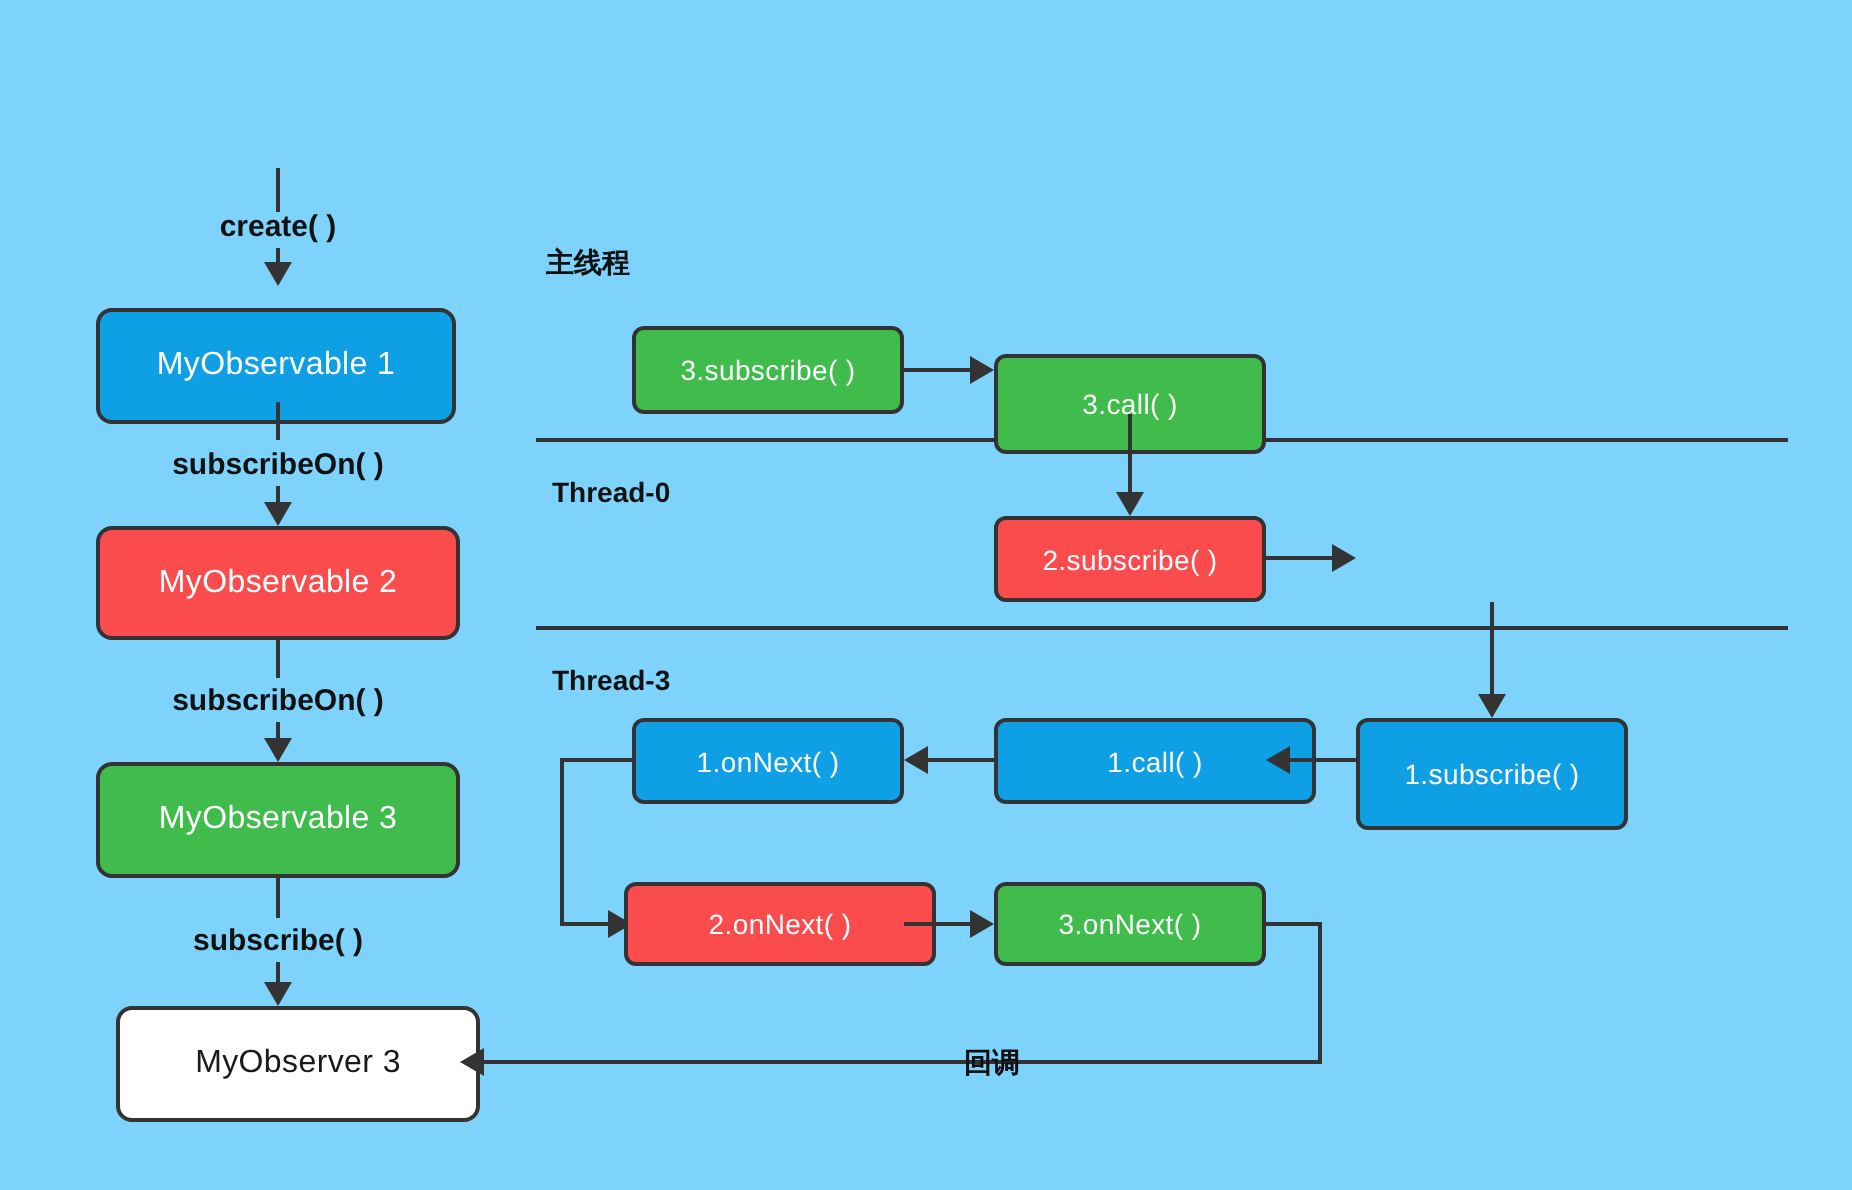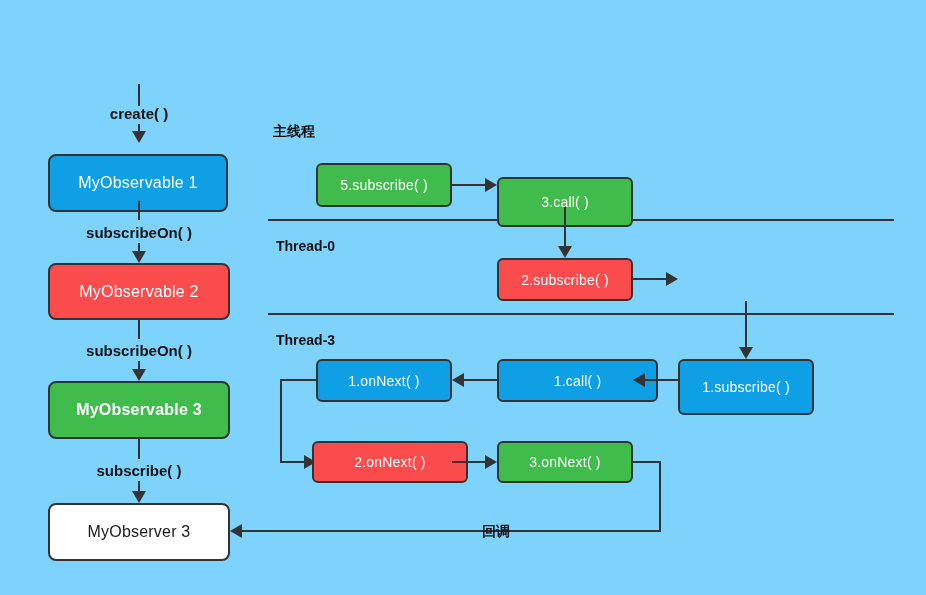--- a/index.html
+++ b/index.html
@@ -10,21 +10,21 @@
   .node{
     position:absolute;box-sizing:border-box;
     border:2.5px solid var(--line);border-radius:8px;
     display:flex;align-items:center;justify-content:center;
     color:#fff;font-size:16px;letter-spacing:.2px;
   }
   .node.sm{font-size:14px;border-radius:6px;}
   .blue{background:var(--blue);}
   .red{background:var(--red);}
   .green{background:var(--green);}
-  .white{background:#fff;color:#1a1a1a;}
+  .white{background:#fff;color:#1a1a1a;margin-left:10px;}
   .hline,.vline{position:absolute;background:var(--line);}
   .hline{height:2px;}
   .vline{width:2px;}
   .edge-label{
     position:absolute;font-weight:bold;color:#111;font-size:15px;
     text-align:center;white-space:nowrap;
   }
   .lane-label{
     position:absolute;font-weight:bold;color:#111;font-size:14px;white-space:nowrap;
   }
@@ -50,36 +50,36 @@
   <div class="vline" style="left:138px;top:243px;height:9px;"></div>
   <div class="arr down" style="left:132px;top:251px;"></div>
 
   <div class="node red" style="left:48px;top:263px;width:182px;height:57px;">MyObservable 2</div>
 
   <div class="vline" style="left:138px;top:320px;height:19px;"></div>
   <div class="edge-label" style="left:59px;top:342px;width:160px;">subscribeOn( )</div>
   <div class="vline" style="left:138px;top:361px;height:9px;"></div>
   <div class="arr down" style="left:132px;top:369px;"></div>
 
-  <div class="node green" style="left:48px;top:381px;width:182px;height:58px;font-weight:bold;">MyObservable 3</div>
+  <div class="node green" style="left:48px;top:381px;width:182px;height:58px;">MyObservable 3</div>
 
   <div class="vline" style="left:138px;top:439px;height:20px;"></div>
   <div class="edge-label" style="left:59px;top:462px;width:160px;">subscribe( )</div>
   <div class="vline" style="left:138px;top:481px;height:11px;"></div>
   <div class="arr down" style="left:132px;top:491px;"></div>
 
   <div class="node white" style="left:48px;top:503px;width:182px;height:58px;">MyObserver 3</div>
 
   <div class="lane-label" style="left:273px;top:123px;">主线程</div>
   <div class="hline" style="left:268px;top:219px;width:626px;"></div>
   <div class="lane-label" style="left:276px;top:238px;">Thread-0</div>
   <div class="hline" style="left:268px;top:313px;width:626px;"></div>
   <div class="lane-label" style="left:276px;top:332px;">Thread-3</div>
 
-  <div class="node sm green" style="left:316px;top:163px;width:136px;height:44px;">5.subscribe( )</div>
+  <div class="node sm green" style="left:316px;top:163px;width:136px;height:44px;">3.subscribe( )</div>
   <div class="node sm green" style="left:497px;top:177px;width:136px;height:50px;">3.call( )</div>
   <div class="hline" style="left:452px;top:184px;width:34px;"></div>
   <div class="arr right" style="left:485px;top:178px;"></div>
 
   <div class="vline" style="left:564px;top:207px;height:40px;"></div>
   <div class="arr down" style="left:558px;top:246px;"></div>
 
   <div class="node sm red" style="left:497px;top:258px;width:136px;height:43px;">2.subscribe( )</div>
   <div class="hline" style="left:633px;top:278px;width:34px;"></div>
   <div class="arr right" style="left:666px;top:272px;"></div>

